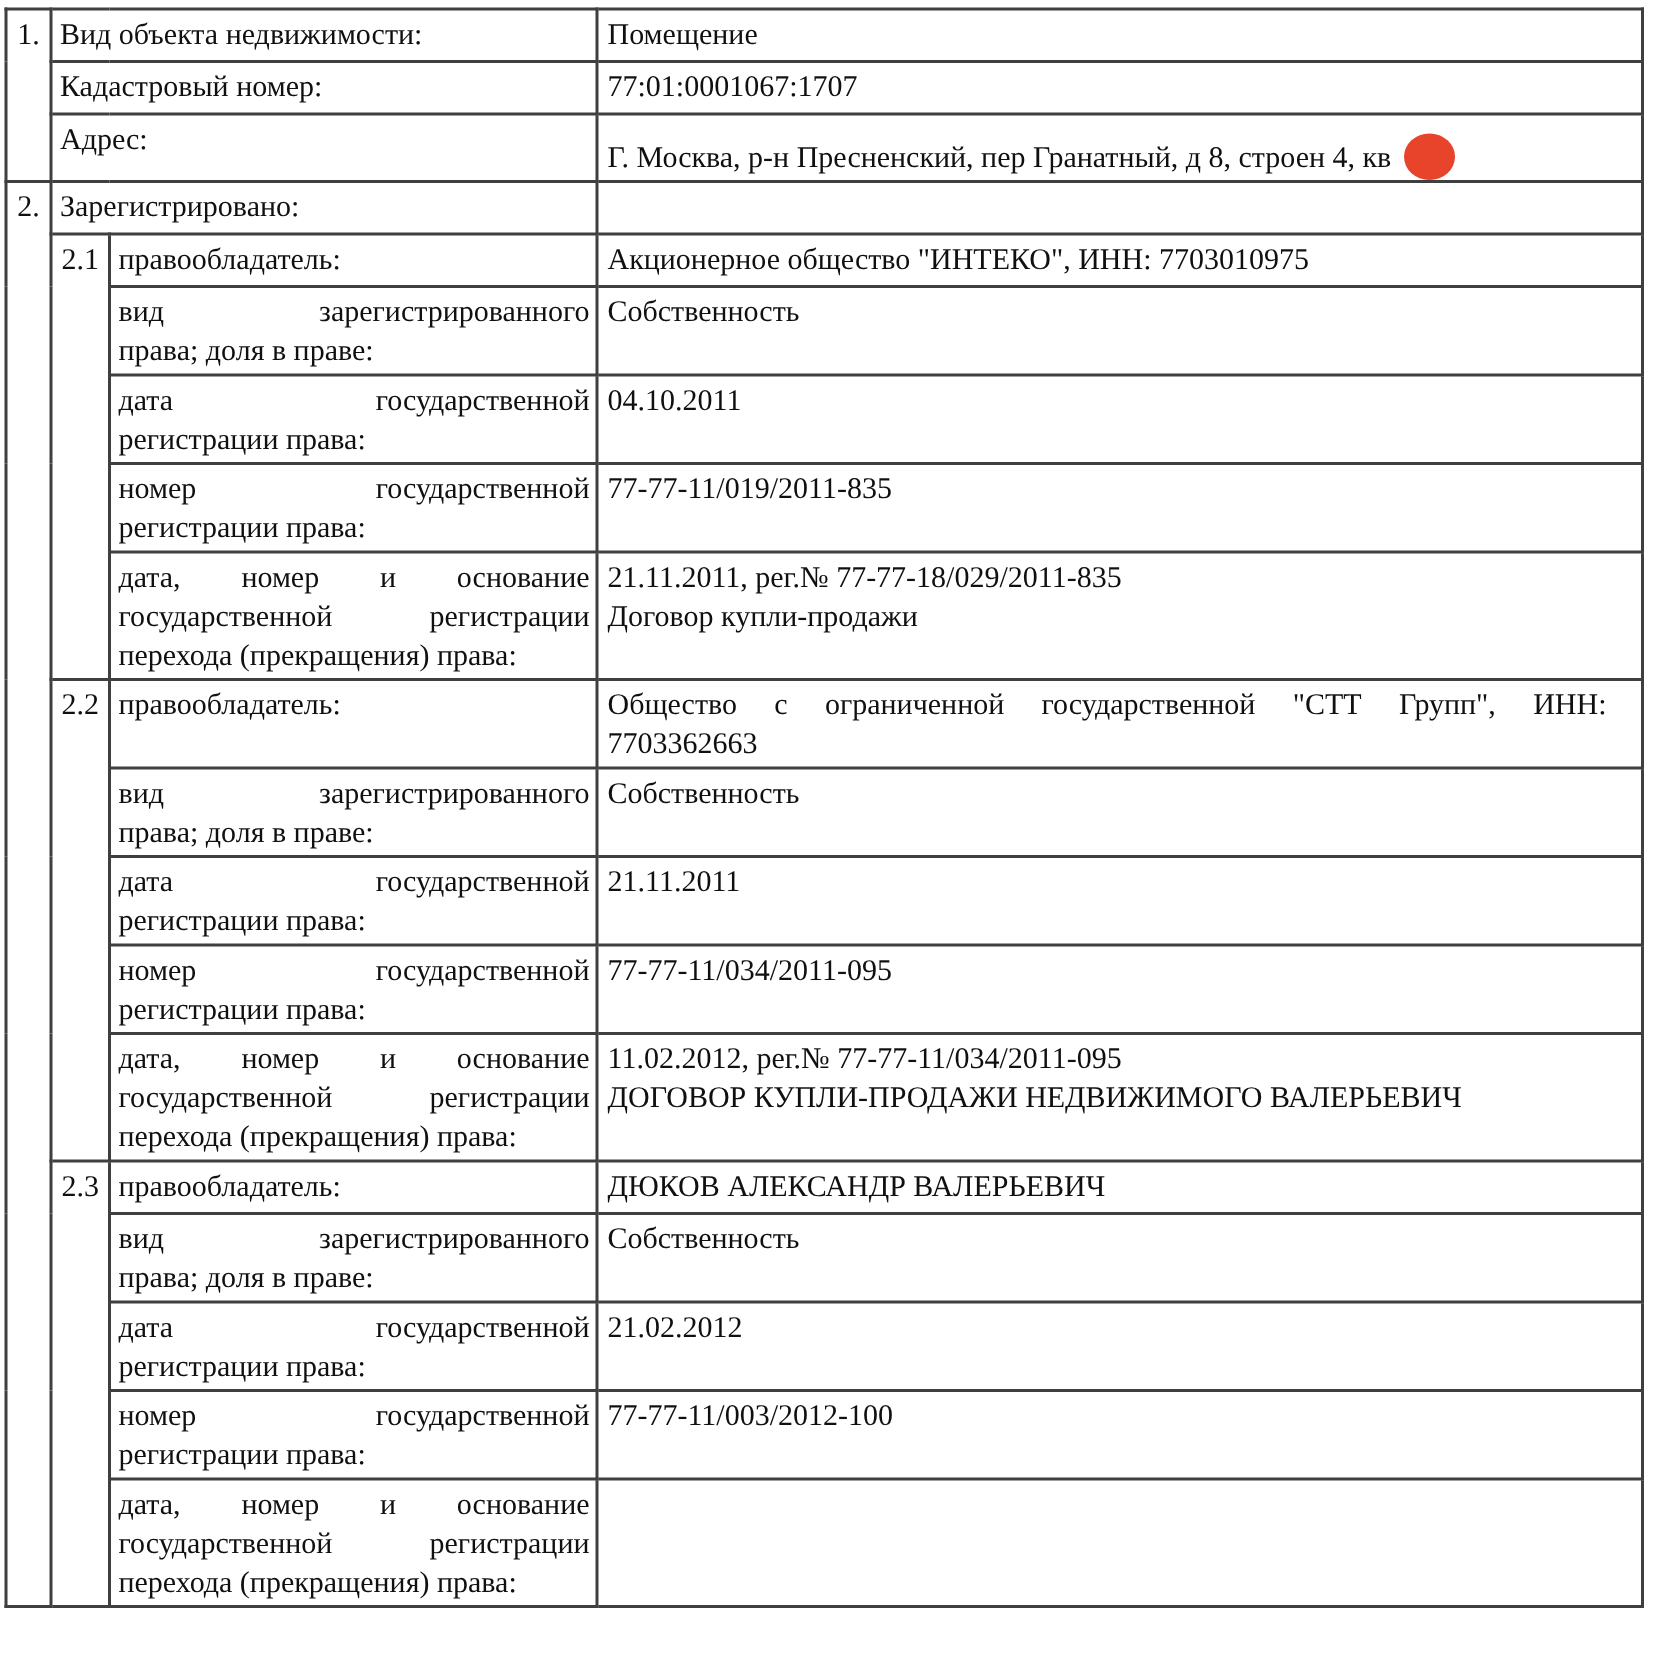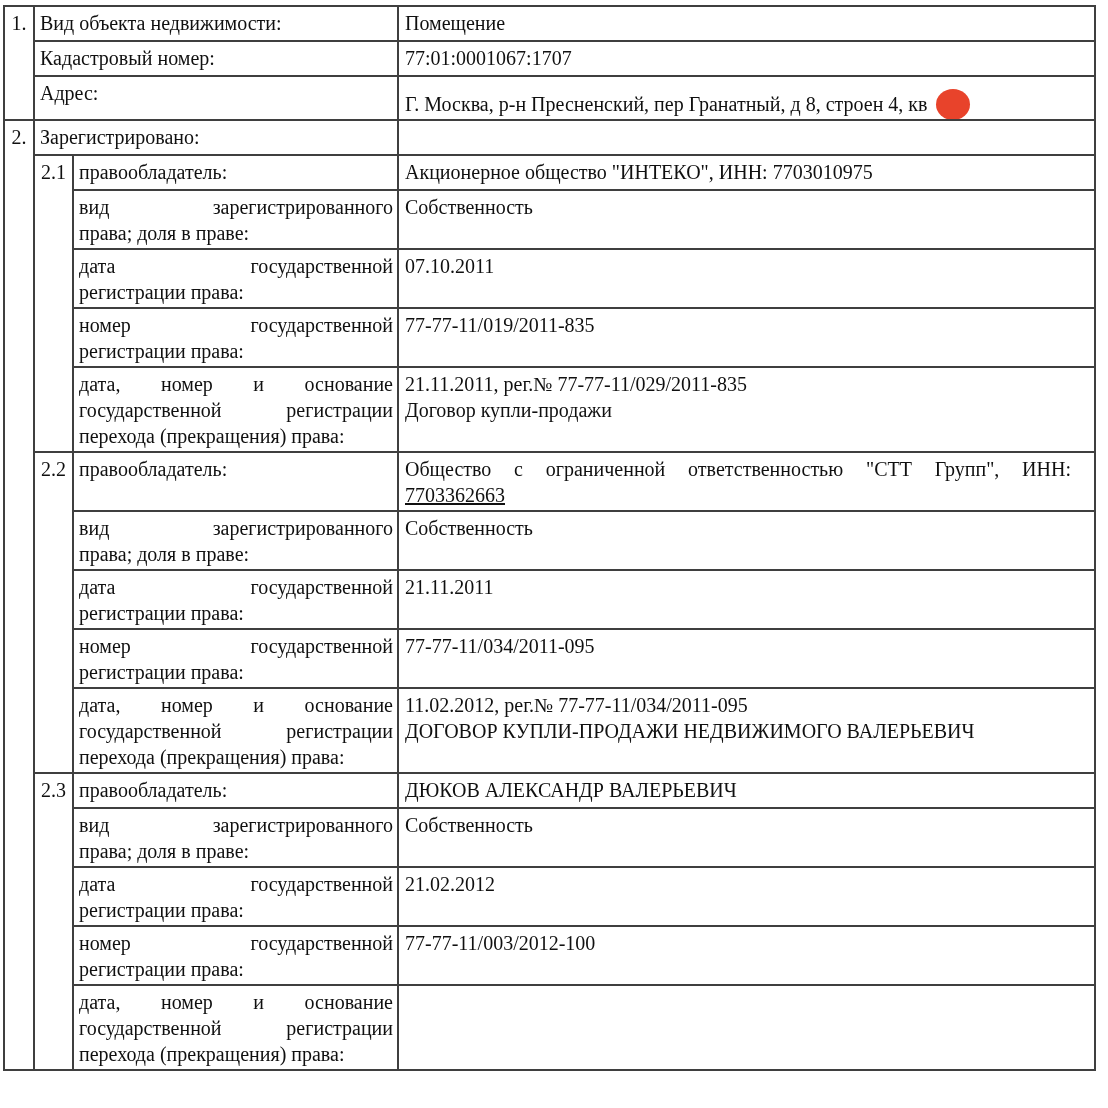--- a/index.html
+++ b/index.html
@@ -31,21 +31,21 @@
     text-align: center;
     padding: 3px 1px 2px 1px;
   }
   td.lab { padding: 3px 4px 2px 5px; }
   td.val { padding: 3px 23px 2px 6px; }
   
   .lab .tline { text-align: justify; text-align-last: justify; }
   .lab .tline:last-child { text-align-last: left; }
   .val .tline { text-align: left; }
   .val.just .tline { text-align: justify; text-align-last: justify; }
-  .val.just .tline:last-child { text-align-last: left; text-decoration: underline; }
+  .val.just .tline:last-child { text-align-last: left; }
   tr.r35 { height: 35px; }
   tr.r63 { height: 57px; }
   tr.r84 { height: 84px; }
   .redact {
     display: inline-block;
     width: 34px;
     height: 31px;
     border-radius: 50%;
     margin-left: 8px;
     position: relative;
@@ -111,51 +111,51 @@
     <td class="val">
           <div class="tline">Собственность</div>
         </td>
   </tr>
   <tr class="r63">
     <td class="lab">
           <div class="tline">дата государственной</div>
           <div class="tline">регистрации права:</div>
         </td>
     <td class="val">
-          <div class="tline">07.10.2011</div>
+          <div class="tline">04.10.2011</div>
         </td>
   </tr>
   <tr class="r63">
     <td class="lab">
           <div class="tline">номер государственной</div>
           <div class="tline">регистрации права:</div>
         </td>
     <td class="val">
           <div class="tline">77-77-11/019/2011-835</div>
         </td>
   </tr>
   <tr class="r84">
     <td class="lab">
           <div class="tline">дата, номер и основание</div>
           <div class="tline">государственной регистрации</div>
           <div class="tline">перехода (прекращения) права:</div>
         </td>
     <td class="val">
-          <div class="tline">21.11.2011, рег.№ 77-77-11/029/2011-835</div>
+          <div class="tline">21.11.2011, рег.№ 77-77-18/029/2011-835</div>
           <div class="tline">Договор купли-продажи</div>
         </td>
   </tr>
 
   <tr class="r63">
     <td class="num2" rowspan="5">2.2</td>
     <td class="lab">
           <div class="tline">правообладатель:</div>
         </td>
     <td class="val just">
-          <div class="tline">Общество с ограниченной ответственностью "СТТ Групп", ИНН:</div>
+          <div class="tline">Общество с ограниченной государственной "СТТ Групп", ИНН:</div>
           <div class="tline">7703362663</div>
         </td>
   </tr>
   <tr class="r63">
     <td class="lab">
           <div class="tline">вид зарегистрированного</div>
           <div class="tline">права; доля в праве:</div>
         </td>
     <td class="val">
           <div class="tline">Собственность</div>

